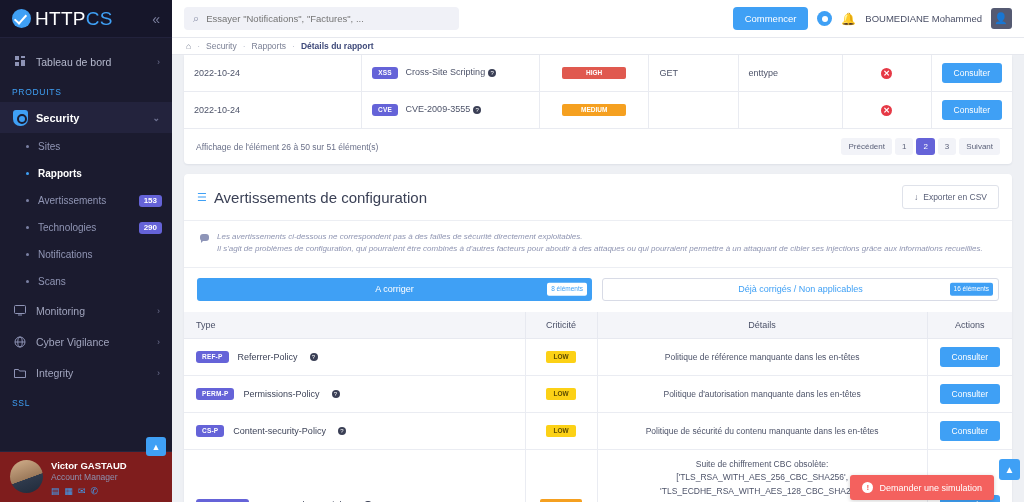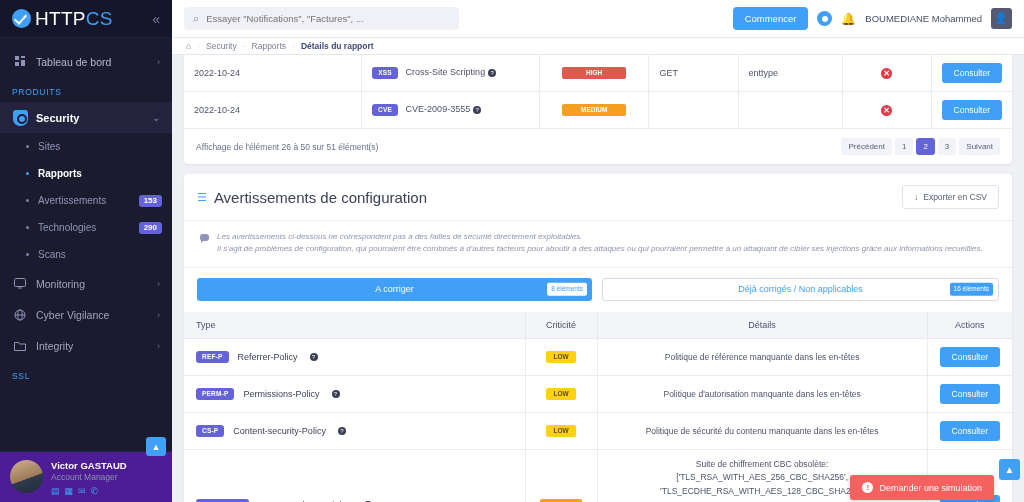--- a/index.html
+++ b/index.html
@@ -82,21 +82,21 @@
   }
   .sb-sub.on .dot { background: #3fa0f5; }
   .sb-badge {
     margin-left: auto; background: #6563d8; color: #fff;
     font-size: 8px; font-weight: bold; border-radius: 3px;
     padding: 2px 5px; line-height: 1;
   }
   .sb-foot {
     border-top: 1px solid #25253f; padding: 8px 10px 6px 10px;
     display: flex; align-items: flex-start; gap: 8px;
-    background: #4c1d95;
+    background: #7f1d1d;
   }
   .sb-avatar {
     width: 33px; height: 33px; border-radius: 50%;
     background: linear-gradient(160deg,#d3b08c 0%,#9c7a5b 55%,#2f3a4c 56%,#1f2a3a 100%);
     flex: 0 0 auto;
   }
   .sb-foot-name { color: #fff; font-size: 9.5px; font-weight: bold; }
   .sb-foot-role { color: #8d92b0; font-size: 8.5px; margin-top: 1px; }
   .sb-foot-icons { display: flex; gap: 5px; margin-top: 4px; color: #3fa0f5; font-size: 9px; }
   .sb-top-btn {
@@ -327,20 +327,24 @@
         <span>Avertissements</span>
         <span class="sb-badge">153</span>
       </div>
       <div class="sb-sub">
         <span class="dot"></span>
         <span>Technologies</span>
         <span class="sb-badge">290</span>
       </div>
       <div class="sb-sub">
         <span class="dot"></span>
+        <span>Notifications</span>
+      </div>
+      <div class="sb-sub">
+        <span class="dot"></span>
         <span>Scans</span>
       </div>
 
       <div class="sb-row">
         <span class="ico">
           <svg width="12" height="11" viewBox="0 0 12 11">
               <rect x="0.5" y="0.5" width="11" height="8" rx="1" fill="none" stroke="#8e93b5"></rect>
               <rect x="4" y="9.5" width="4" height="1" fill="#8e93b5"></rect>
             </svg>
         </span>

